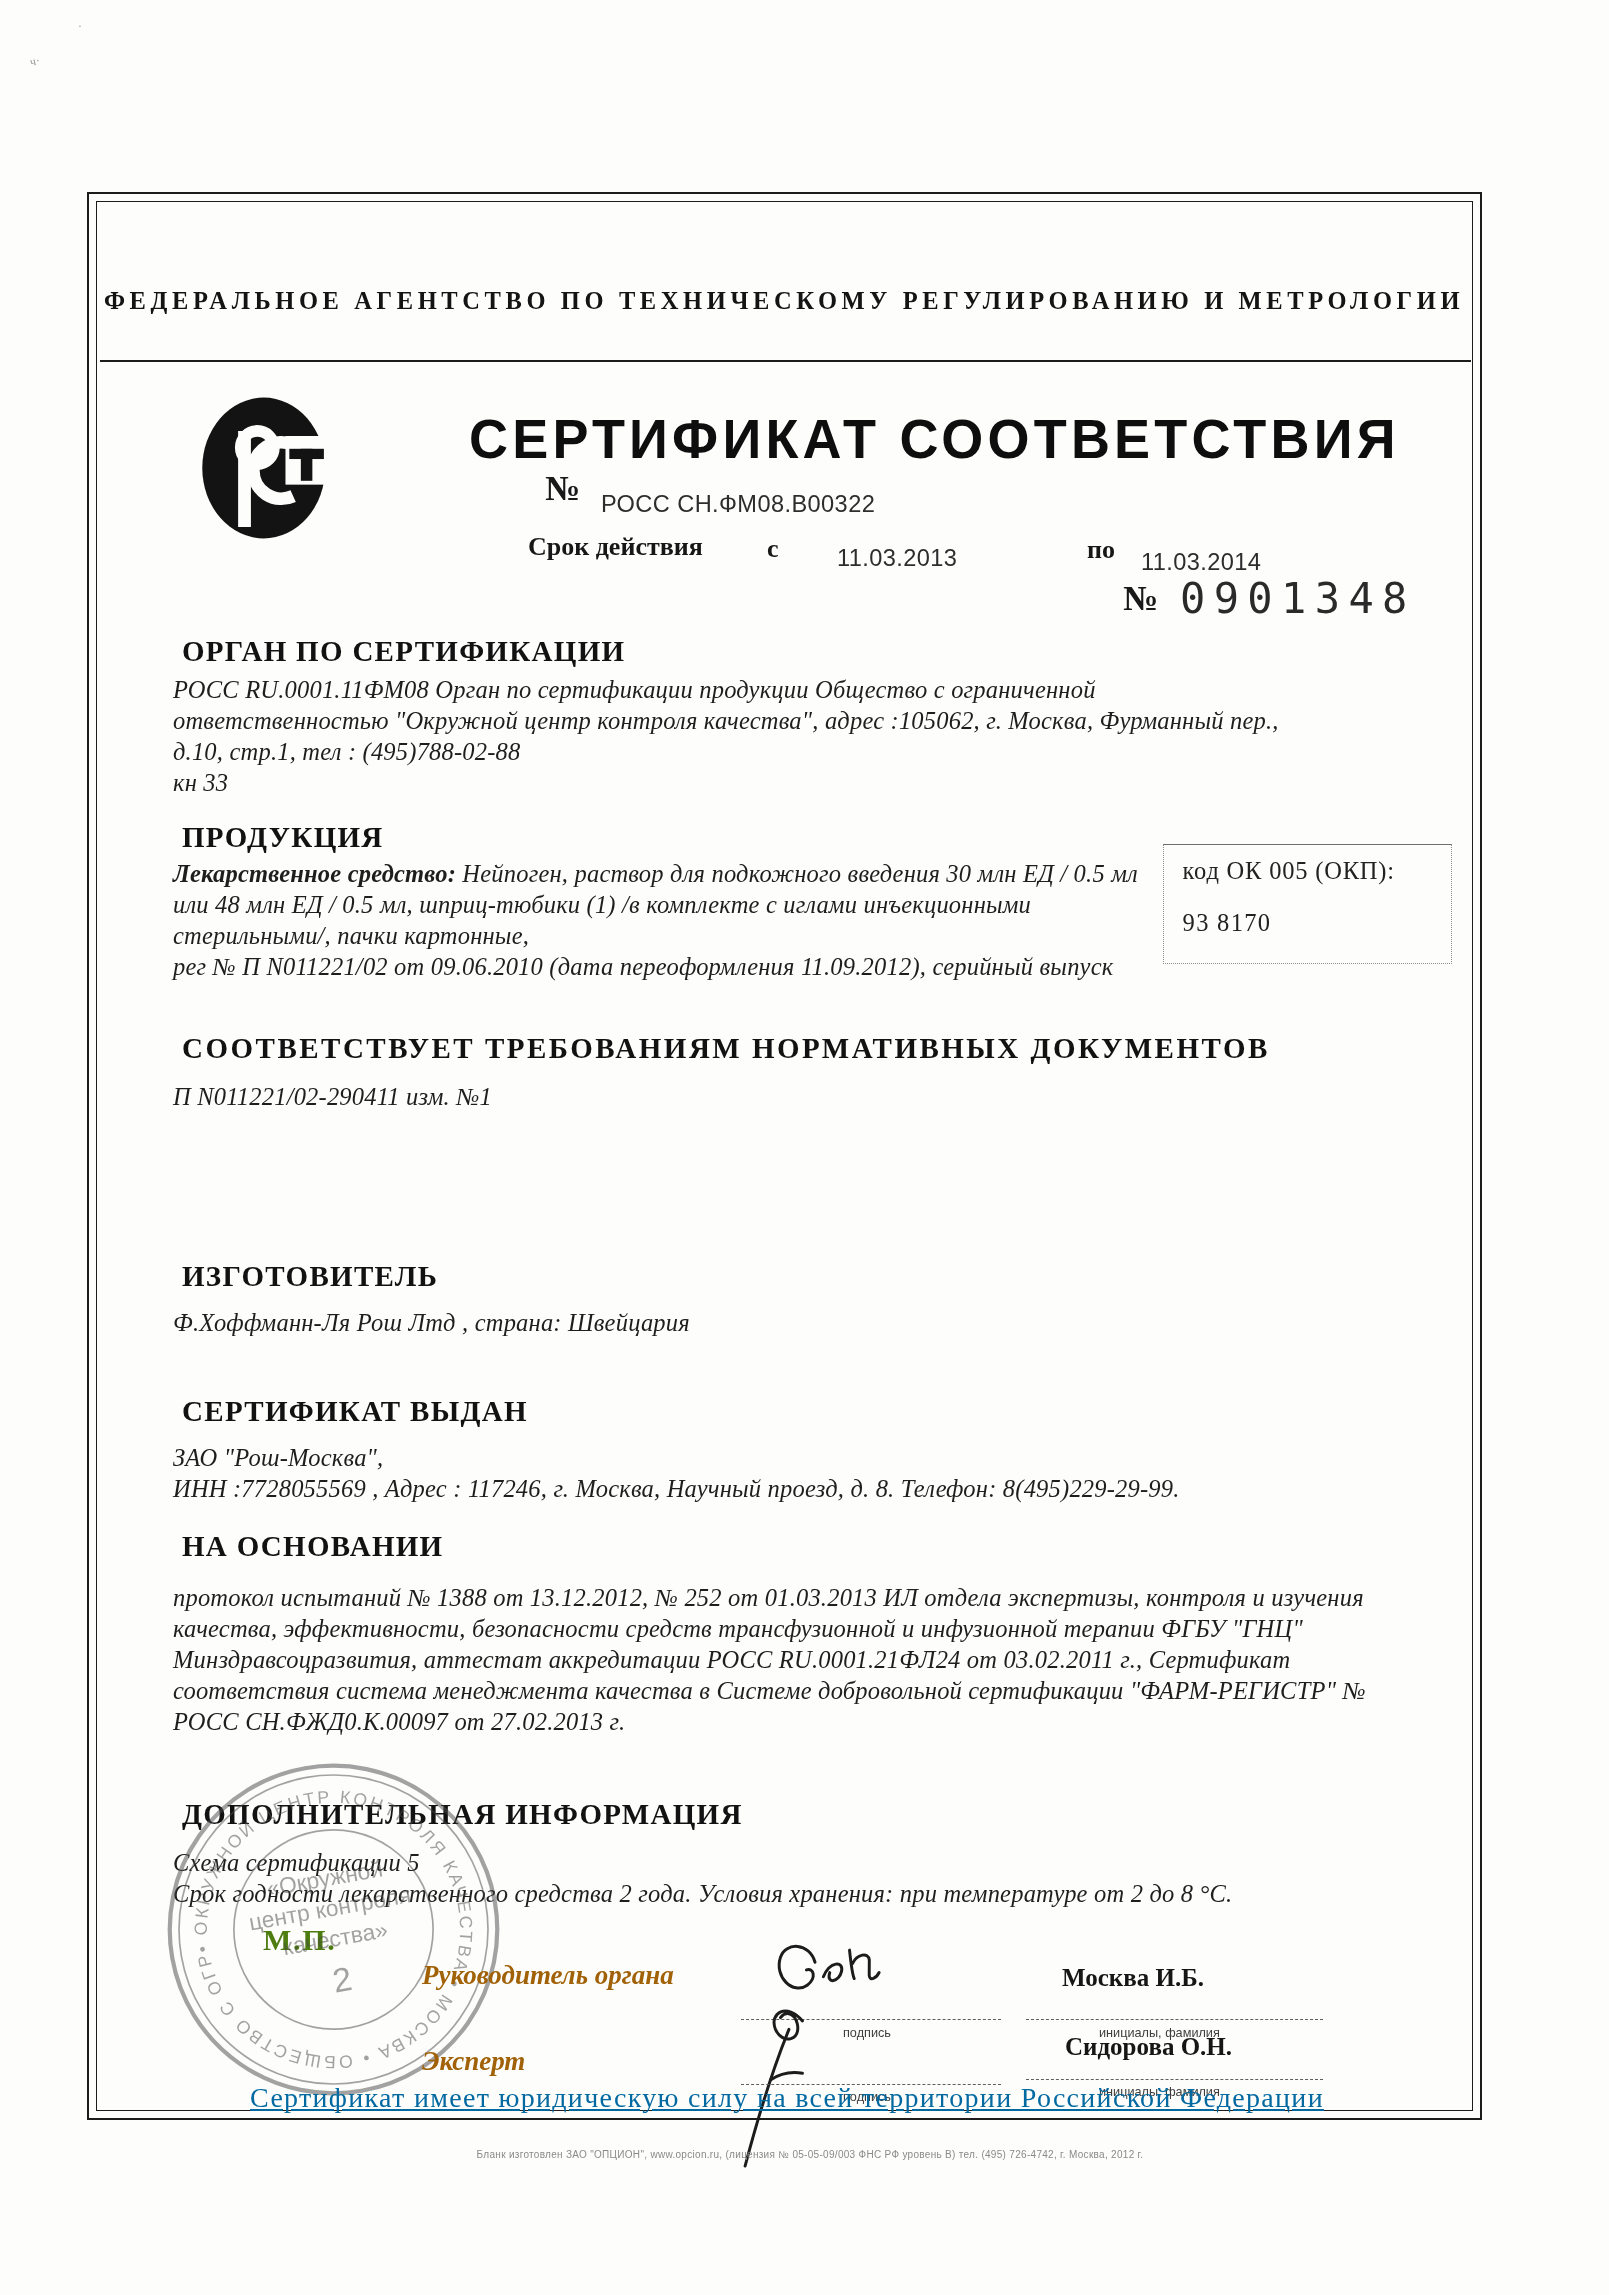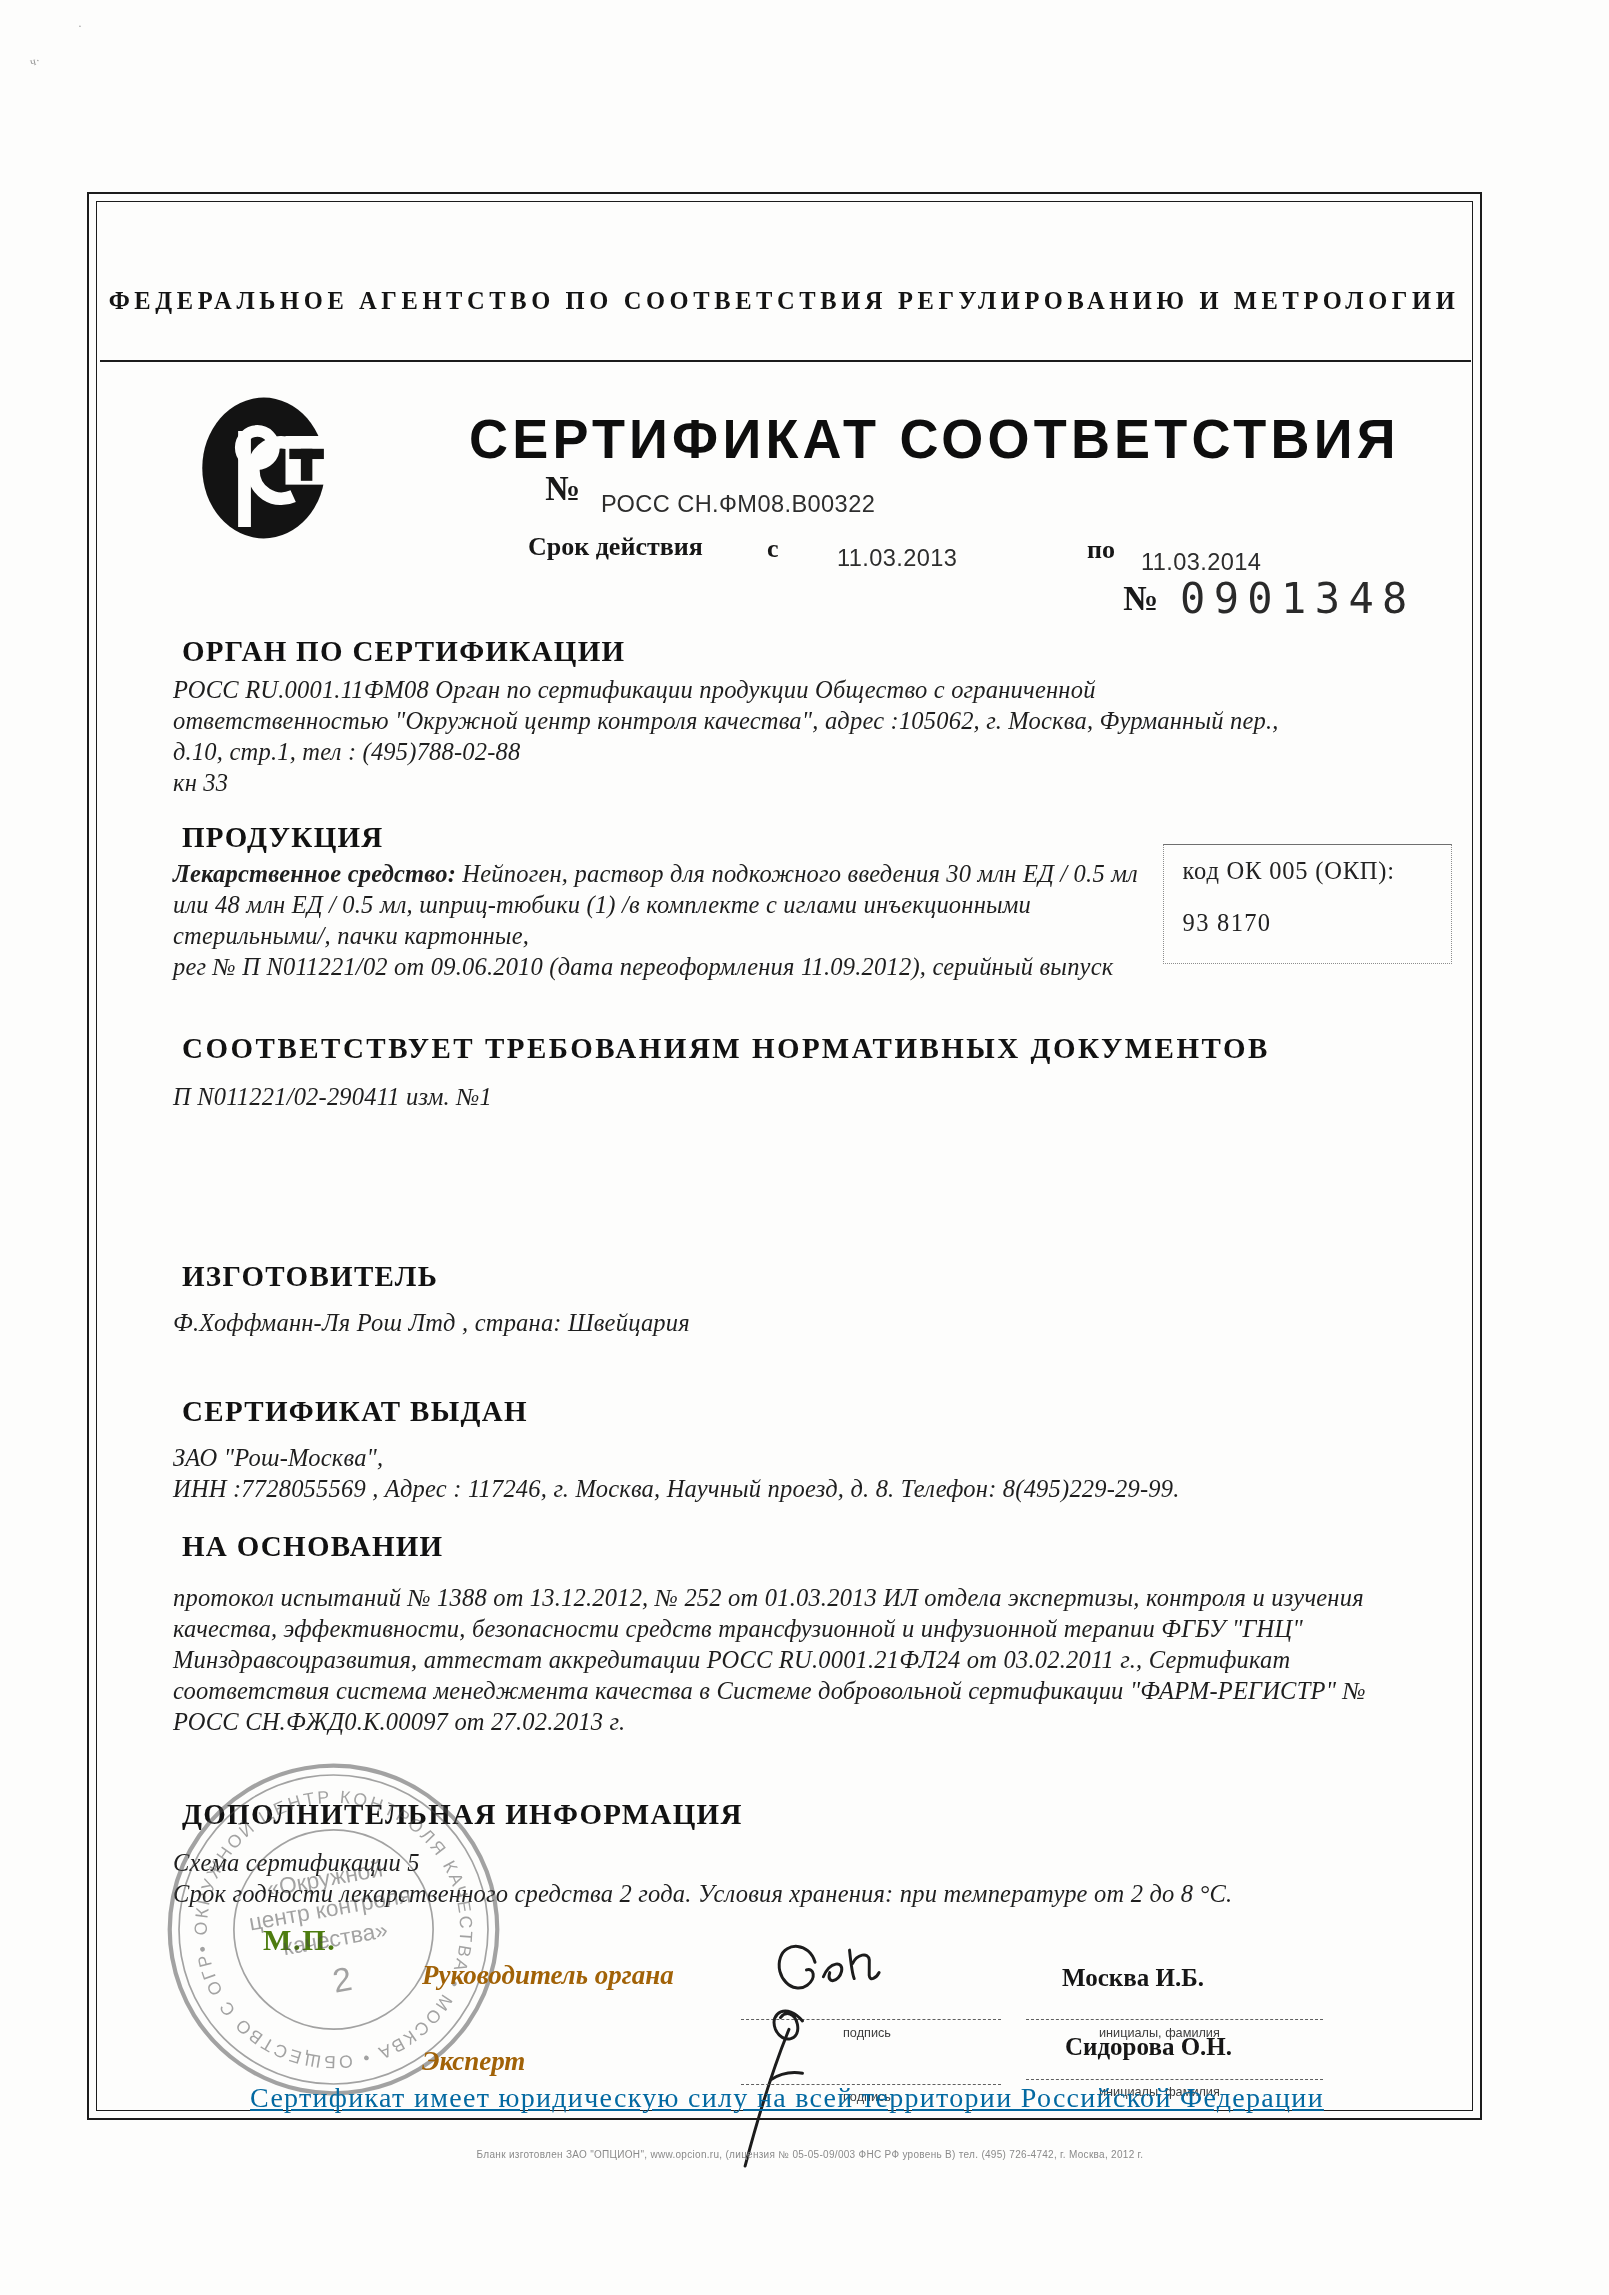--- a/index.html
+++ b/index.html
@@ -44,21 +44,21 @@
 <div class="page">
 
   <div class="abs artifact" style="left:78px;top:18.6px;">·</div>
   <div class="abs artifact" style="left:30px;top:54px;transform:rotate(-12deg);">ч·</div>
 
   <div class="frame-outer">
     <div class="frame-inner"></div>
   </div>
   <div class="header-rule"></div>
 
-  <div class="abs agency-line" style="left:784px;top:287px;transform:translateX(-50%);">ФЕДЕРАЛЬНОЕ АГЕНТСТВО ПО СООТВЕТСТВИЯ РЕГУЛИРОВАНИЮ И МЕТРОЛОГИИ</div>
+  <div class="abs agency-line" style="left:784px;top:287px;transform:translateX(-50%);">ФЕДЕРАЛЬНОЕ АГЕНТСТВО ПО ТЕХНИЧЕСКОМУ РЕГУЛИРОВАНИЮ И МЕТРОЛОГИИ</div>
 
   <svg class="abs" style="left:201px;top:393px;" width="128" height="150" viewBox="0 0 100 116">
     <ellipse cx="49" cy="58" rx="48" ry="55" fill="#131313"></ellipse>
     <rect x="66" y="33" width="34" height="38" fill="#fdfdfc"></rect>
     <path d="M34,104 L34,29" stroke="#fdfdfc" stroke-width="10" fill="none"></path>
     <circle cx="44" cy="42" r="13" fill="none" stroke="#fdfdfc" stroke-width="9"></circle>
     <path d="M72,40 A22,22 0 1,0 72,80" fill="none" stroke="#fdfdfc" stroke-width="10"></path>
     <rect x="69" y="43" width="27" height="8" fill="#131313"></rect>
     <rect x="78" y="43" width="9" height="25" fill="#131313"></rect>
   </svg>

